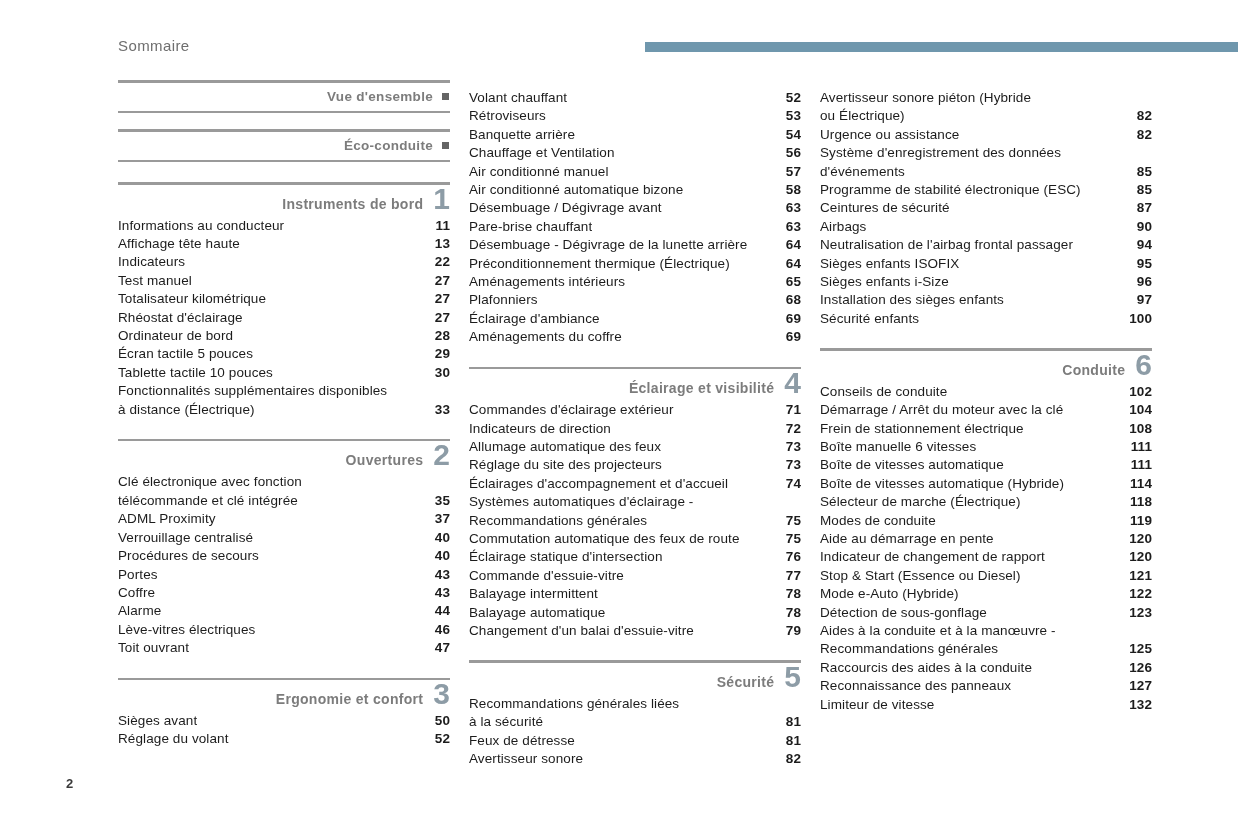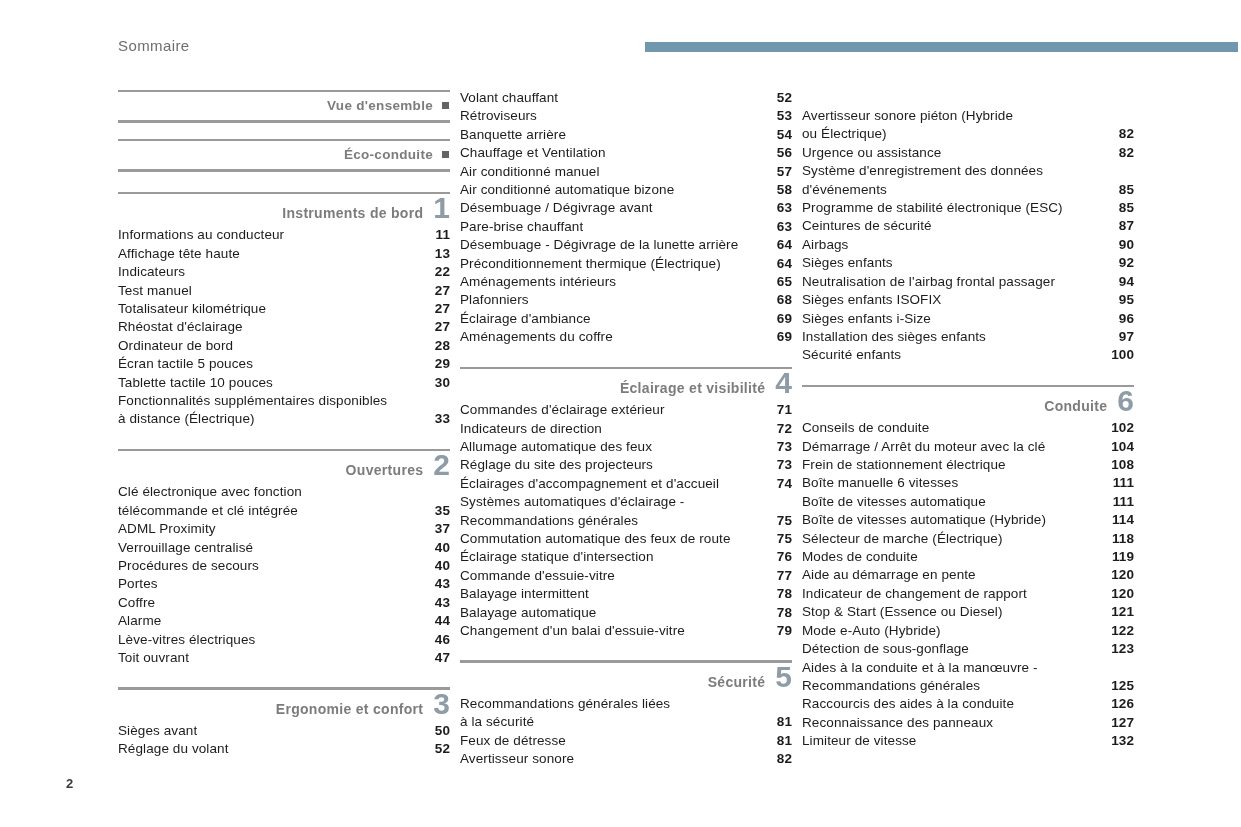--- a/index.html
+++ b/index.html
@@ -17,21 +17,21 @@
     font-size: 15px; color: #6e6e6e; letter-spacing: 0.4px;
   }
   .accent-bar {
     position: absolute; left: 645px; top: 42px;
     width: 593px; height: 10px;
     background: var(--accent-color, #6f97ad);
   }
 
   .columns {
     position: absolute; left: 118px; top: 80px;
-    display: flex; gap: 10px; align-items: center;
+    display: flex; gap: 19px; align-items: flex-start;
   }
   .col { width: 332px; flex: 0 0 332px; }
 
   .rule { height: 2.5px; background: var(--rule-color, #9a9a9a); }
 
   .tab-block { margin-bottom: 16px; }
   .tab-row {
     display: flex; justify-content: flex-end; align-items: center;
     padding: 6px 1px 7px 0;
   }
@@ -493,26 +493,20 @@
               </div>
             </div>
             <div class="entry">
               <div class="eline last">
                 <span class="elabel">Airbags</span>
                 <span class="epage">90</span>
               </div>
             </div>
             <div class="entry">
               <div class="eline last">
-                <span class="elabel">Sièges enfants</span>
-                <span class="epage">92</span>
-              </div>
-            </div>
-            <div class="entry">
-              <div class="eline last">
                 <span class="elabel">Neutralisation de l'airbag frontal passager</span>
                 <span class="epage">94</span>
               </div>
             </div>
             <div class="entry">
               <div class="eline last">
                 <span class="elabel">Sièges enfants ISOFIX</span>
                 <span class="epage">95</span>
               </div>
             </div>

